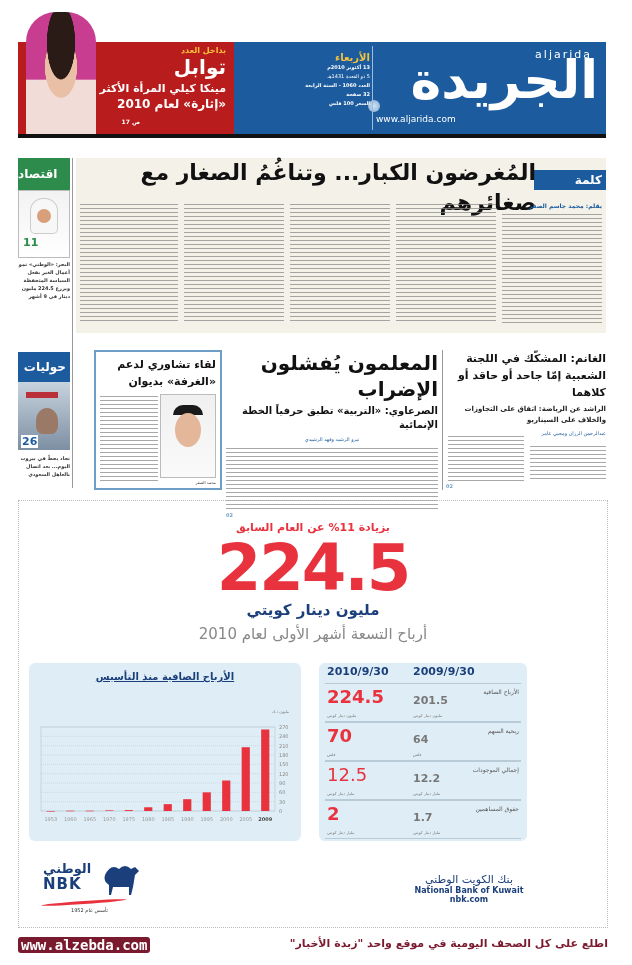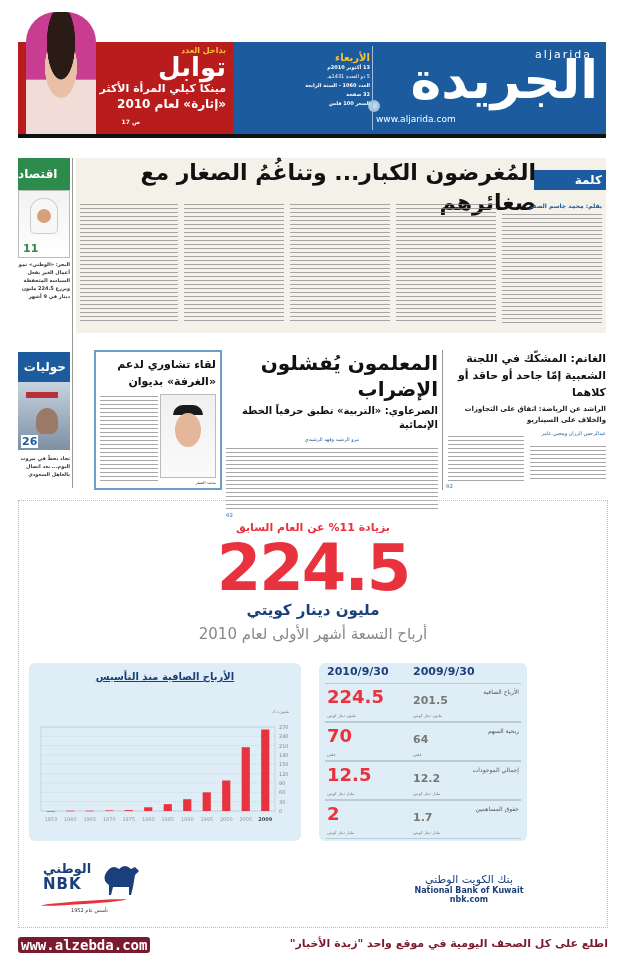--- a/index.html
+++ b/index.html
@@ -29,21 +29,21 @@
   #footer-bar { left: 18px; top: 933px; width: 590px; height: 28px; }
   .footer-txt { font-weight: bold; color: #7a1a2e; font-family: "DejaVu Sans Mono", monospace; }
 </style>
 </head>
 <body>
 
 <div id="masthead" class="abs">
   <div id="ad-pink" class="abs">
     <div id="ad-photo" class="abs"></div>
     <div class="ad-text rtl" style="top:4px;font-size:8px;color:#f7c23a;">بداخل العدد</div>
-    <div class="ad-text rtl" style="top:13px;font-size:26px;line-height:24px;">توابل</div>
+    <div class="ad-text rtl" style="top:13px;font-size:20px;line-height:24px;">توابل</div>
     <div class="ad-text rtl" style="top:40px;font-size:11px;">مينكا كيلي المرأة الأكثر</div>
     <div class="ad-text rtl" style="top:55px;font-size:12px;">«إثارة» لعام 2010</div>
     <div class="ad-text rtl" style="top:76px;right:94px;font-size:6px;">ص 17</div>
   </div>
   <div id="brand" class="abs">
     <div class="abs rtl" style="right:8px;top:8px;font-size:52px;line-height:60px;font-weight:bold;color:#fff;">الجريدة</div>
     <div class="abs" style="right:14px;top:6px;font-size:11px;color:#fff;letter-spacing:2px;">aljarida</div>
     <div class="abs" style="left:142px;top:72px;font-size:9px;color:#fff;">www.aljarida.com</div>
     <div class="abs" style="left:134px;top:58px;width:12px;height:12px;border-radius:50%;background:radial-gradient(#cfe4f4,#7fa8cf);"></div>
     <div class="abs" style="left:138px;top:4px;height:84px;width:1px;background:#9fbddb;"></div>
@@ -57,21 +57,21 @@
     </div>
   </div>
 </div>
 <div id="masthead-rule" class="abs"></div>
 
 <div class="abs" style="left:18px;top:158px;width:52px;height:155px;">
   <div class="greeny" style="height:32px;line-height:32px;">اقتصاد</div>
   <div style="position:relative;height:68px;border:1px solid #bbb;background:linear-gradient(#f2f2f2, #fff);">
     <div class="abs" style="left:12px;top:8px;width:26px;height:34px;border-radius:12px 12px 4px 4px;background:#f7f7f7;box-shadow:0 0 0 1px #ccc;"></div>
     <div class="abs" style="left:18px;top:18px;width:14px;height:14px;border-radius:50%;background:#d8a07a;"></div>
-    <div class="abs" style="left:4px;bottom:2px;font-size:11px;font-weight:bold;color:#2d8b4b;">11</div>
+    <div class="abs" style="left:4px;bottom:8px;font-size:11px;font-weight:bold;color:#2d8b4b;">11</div>
   </div>
   <div class="rtl" style="font-size:5px;line-height:8px;font-weight:bold;color:#333;margin-top:2px;">البحر: «الوطني» نمو أعمال الغير بفعل السياسة المتحفظة وبزرع 224.5 مليون دينار في 9 أشهر</div>
 </div>
 <div class="abs col-rule" style="left:72px;top:158px;height:330px;"></div>
 
 <div class="abs beige" style="left:76px;top:158px;width:530px;height:175px;">
   <div class="abs bluebox" style="right:0;top:12px;width:72px;height:20px;line-height:20px;">كلمة</div>
   <div class="abs headline rtl" style="right:70px;top:0;width:450px;font-size:22px;line-height:30px;">المُغرضون الكبار... وتناغُمُ الصغار مع صغائرهم</div>
   <div class="abs rtl" style="right:4px;top:44px;font-size:6px;font-weight:bold;color:#1b5b9e;">بقلم: محمد جاسم الصقر</div>
   <div class="abs textlines" style="right:4px;top:56px;width:100px;height:110px;"></div>
@@ -191,21 +191,21 @@
         </div>
         <div class="abs tbl-row" style="left: 6px; right: 6px; top: 59px; height: 39px; border-top: 1px solid rgb(185, 203, 214);">
           <div class="abs rtl" style="right: 2px; top: 4px; font-size: 6px; color: rgb(85, 85, 85);">ربحية السهم</div>
           <div class="abs red" style="left: 2px; top: 2px; font-size: 18px; font-weight: bold;">70</div>
           <div class="abs " style="left: 88px; top: 10px; font-size: 11px; font-weight: bold; color: rgb(119, 119, 119);">64</div>
           <div class="abs rtl" style="left: 2px; top: 29px; font-size: 4px; color: rgb(119, 119, 119);">فلس</div>
           <div class="abs rtl" style="left: 88px; top: 29px; font-size: 4px; color: rgb(119, 119, 119);">فلس</div>
         </div>
         <div class="abs tbl-row" style="left: 6px; right: 6px; top: 98px; height: 39px; border-top: 1px solid rgb(185, 203, 214);">
           <div class="abs rtl" style="right: 2px; top: 4px; font-size: 6px; color: rgb(85, 85, 85);">إجمالي الموجودات</div>
-          <div class="abs red" style="left: 2px; top: 2px; font-size: 18px; font-weight: bold;">12.5</div>
+          <div class="abs red" style="left: 2px; top: 2px; font-size: 18px; font-weight: normal;">12.5</div>
           <div class="abs " style="left: 88px; top: 10px; font-size: 11px; font-weight: bold; color: rgb(119, 119, 119); text-align: right;">12.2</div>
           <div class="abs rtl" style="left: 2px; top: 29px; font-size: 4px; color: rgb(119, 119, 119);">مليار دينار كويتي</div>
           <div class="abs rtl" style="left: 88px; top: 29px; font-size: 4px; color: rgb(119, 119, 119);">مليار دينار كويتي</div>
         </div>
         <div class="abs tbl-row" style="left: 6px; right: 6px; top: 137px; height: 39px; border-top: 1px solid rgb(185, 203, 214);">
           <div class="abs rtl" style="right: 2px; top: 4px; font-size: 6px; color: rgb(85, 85, 85);">حقوق المساهمين</div>
           <div class="abs red" style="left: 2px; top: 2px; font-size: 18px; font-weight: bold;">2</div>
           <div class="abs " style="left: 88px; top: 10px; font-size: 11px; font-weight: bold; color: rgb(119, 119, 119);">1.7</div>
           <div class="abs rtl" style="left: 2px; top: 29px; font-size: 4px; color: rgb(119, 119, 119);">مليار دينار كويتي</div>
           <div class="abs rtl" style="left: 88px; top: 29px; font-size: 4px; color: rgb(119, 119, 119);">مليار دينار كويتي</div>

